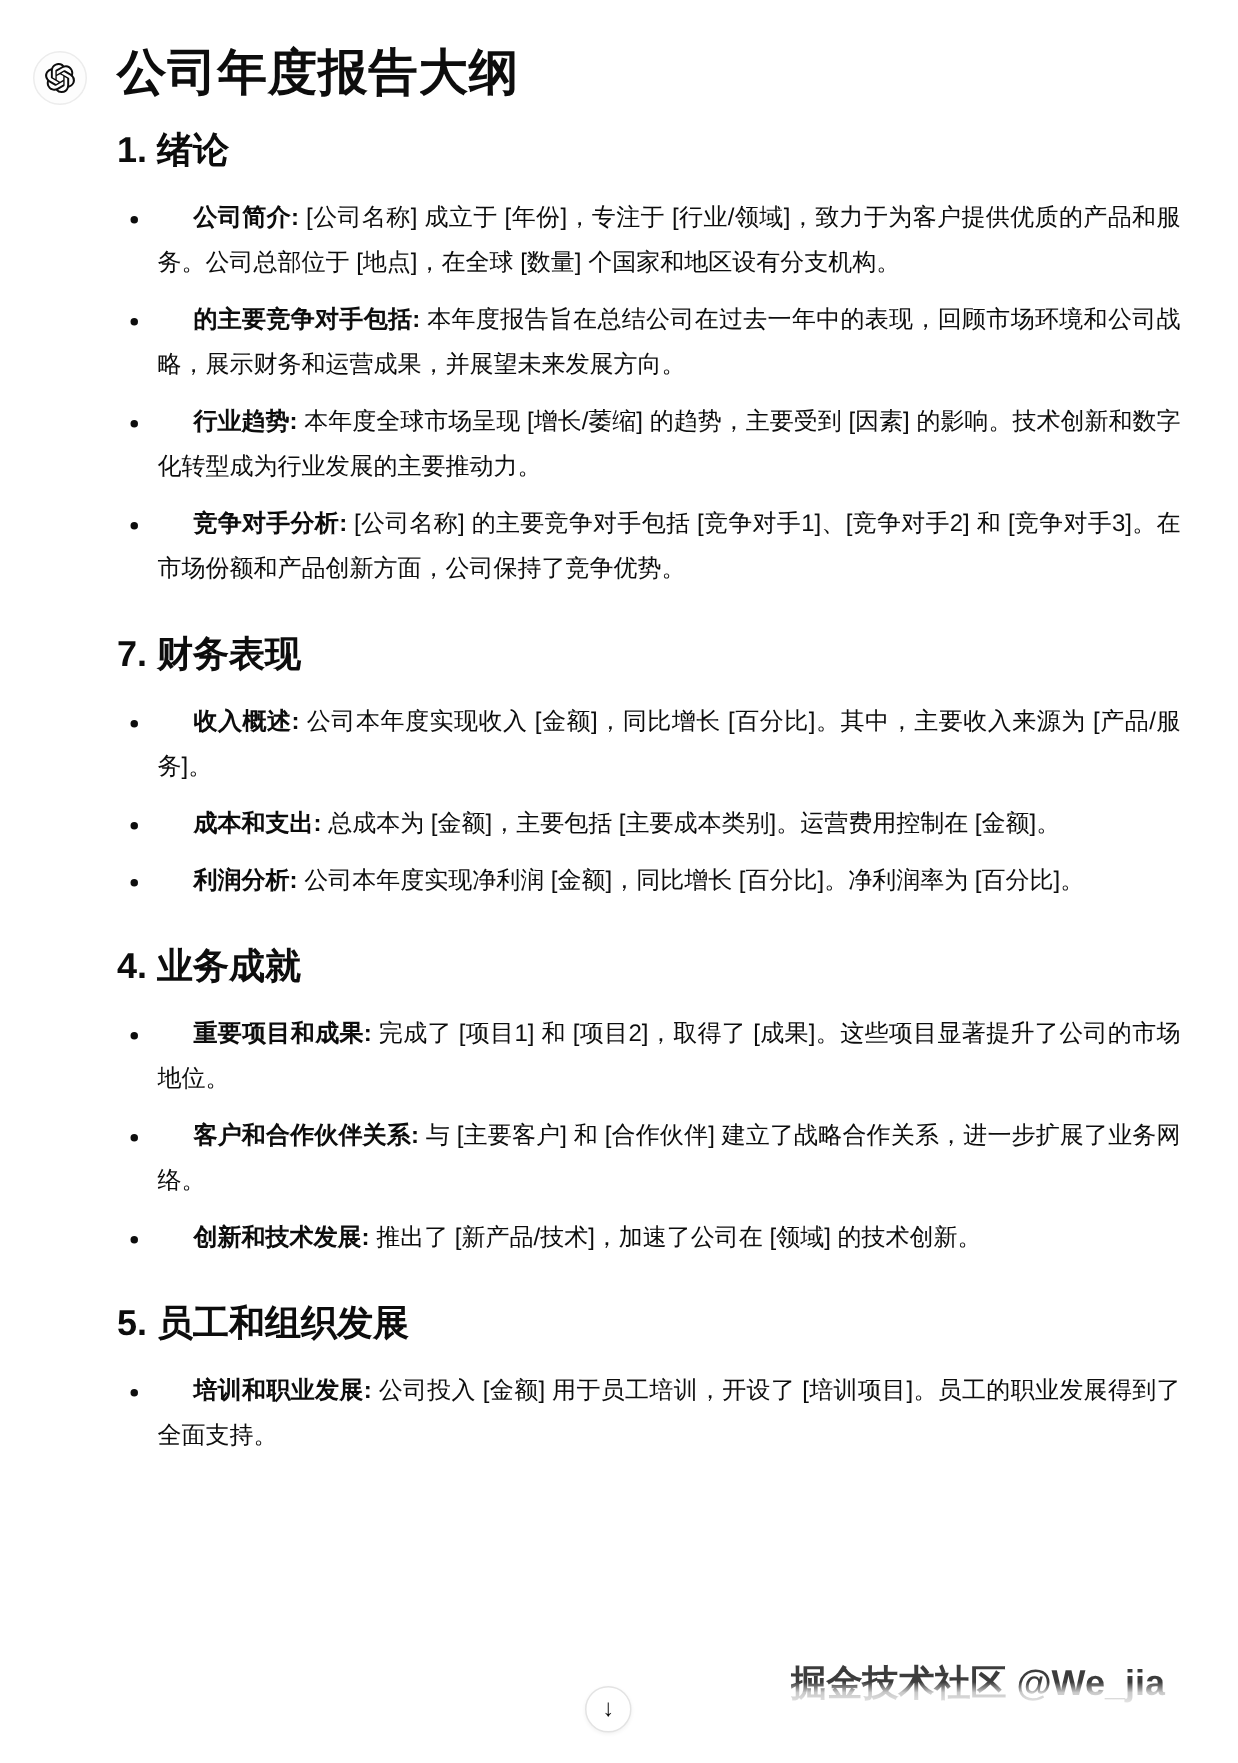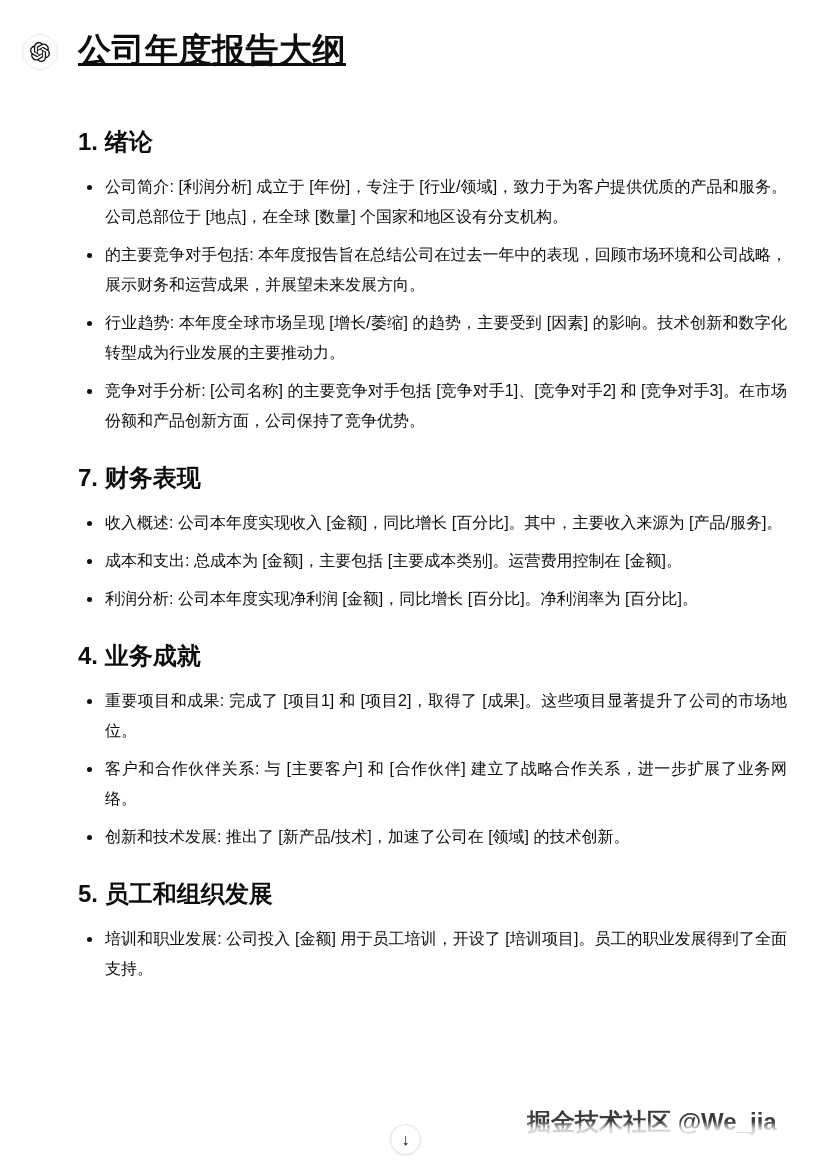--- a/index.html
+++ b/index.html
@@ -6,23 +6,22 @@
   body {
     width: 825px; height: 1175px;
     background: #ffffff;
     color: #0d0d0d;
     font-family: "Liberation Sans", "DejaVu Sans", sans-serif;
     position: relative;
     overflow: hidden;
   }
   .header {
     display: flex;
-    align-items: flex-end;
+    align-items: flex-start;
     padding: 28px 38px 0 22px;
-    text-decoration: underline;
   }
   .logo-badge {
     flex: 0 0 auto;
     width: 36px; height: 36px;
     border-radius: 50%;
     background: #fdfdfd;
     border: 1px solid #ececec;
     display: flex; align-items: center; justify-content: center;
     margin-top: 6px;
     box-sizing: border-box;
@@ -35,38 +34,38 @@
     font-weight: 800;
     letter-spacing: 0.5px;
   }
   .content { padding: 0 38px 0 78px; }
   section h2 {
     font-size: 24px;
     line-height: 32px;
     font-weight: 800;
     margin: 26px 0 14px 0;
   }
-  section:first-of-type h2 { margin-top: 56px; }
+  section:first-of-type h2 { margin-top: 15px; }
   ul.bullets { list-style: none; margin: 0; padding: 0; }
   ul.bullets li {
     position: relative;
     padding-left: 27px;
     margin: 0 0 8px 0;
     font-size: 16px;
     line-height: 30px;
     text-align: justify;
   }
   .dot {
     position: absolute;
     left: 9px; top: 13px;
     width: 5px; height: 5px;
     border-radius: 50%;
     background: #0d0d0d;
   }
-  .item-label { font-weight: 400; }
+  .item-label { font-weight: 700; margin-left: 24px; }
   .scroll-btn {
     position: absolute;
     left: 390px; top: 1124px;
     width: 31px; height: 31px;
     box-sizing: border-box;
     border-radius: 50%;
     background: #ffffff;
     border: 1px solid #e3e3e3;
     box-shadow: 0 1px 3px rgba(0,0,0,0.06);
     display: flex; align-items: center; justify-content: center;
@@ -111,21 +110,21 @@
   <h1 class="page-title">公司年度报告大纲</h1>
 </div>
 
 <div class="content">
 
   <section>
     <h2>1. 绪论</h2>
     <ul class="bullets">
       <li>
         <span class="dot"></span>
-        <span class="item-label">公司简介:</span><span> [利润分析] 成立于 [年份]，专注于 [行业/领域]，致力于为客户提供优质的产品和服务。公司总部位于 [地点]，在全球 [数量] 个国家和地区设有分支机构。</span>
+        <span class="item-label">公司简介:</span><span> [公司名称] 成立于 [年份]，专注于 [行业/领域]，致力于为客户提供优质的产品和服务。公司总部位于 [地点]，在全球 [数量] 个国家和地区设有分支机构。</span>
       </li>
       <li>
         <span class="dot"></span>
         <span class="item-label">的主要竞争对手包括:</span><span> 本年度报告旨在总结公司在过去一年中的表现，回顾市场环境和公司战略，展示财务和运营成果，并展望未来发展方向。</span>
       </li>
     </ul>
   </section>
 
   <section>
     <ul class="bullets">

